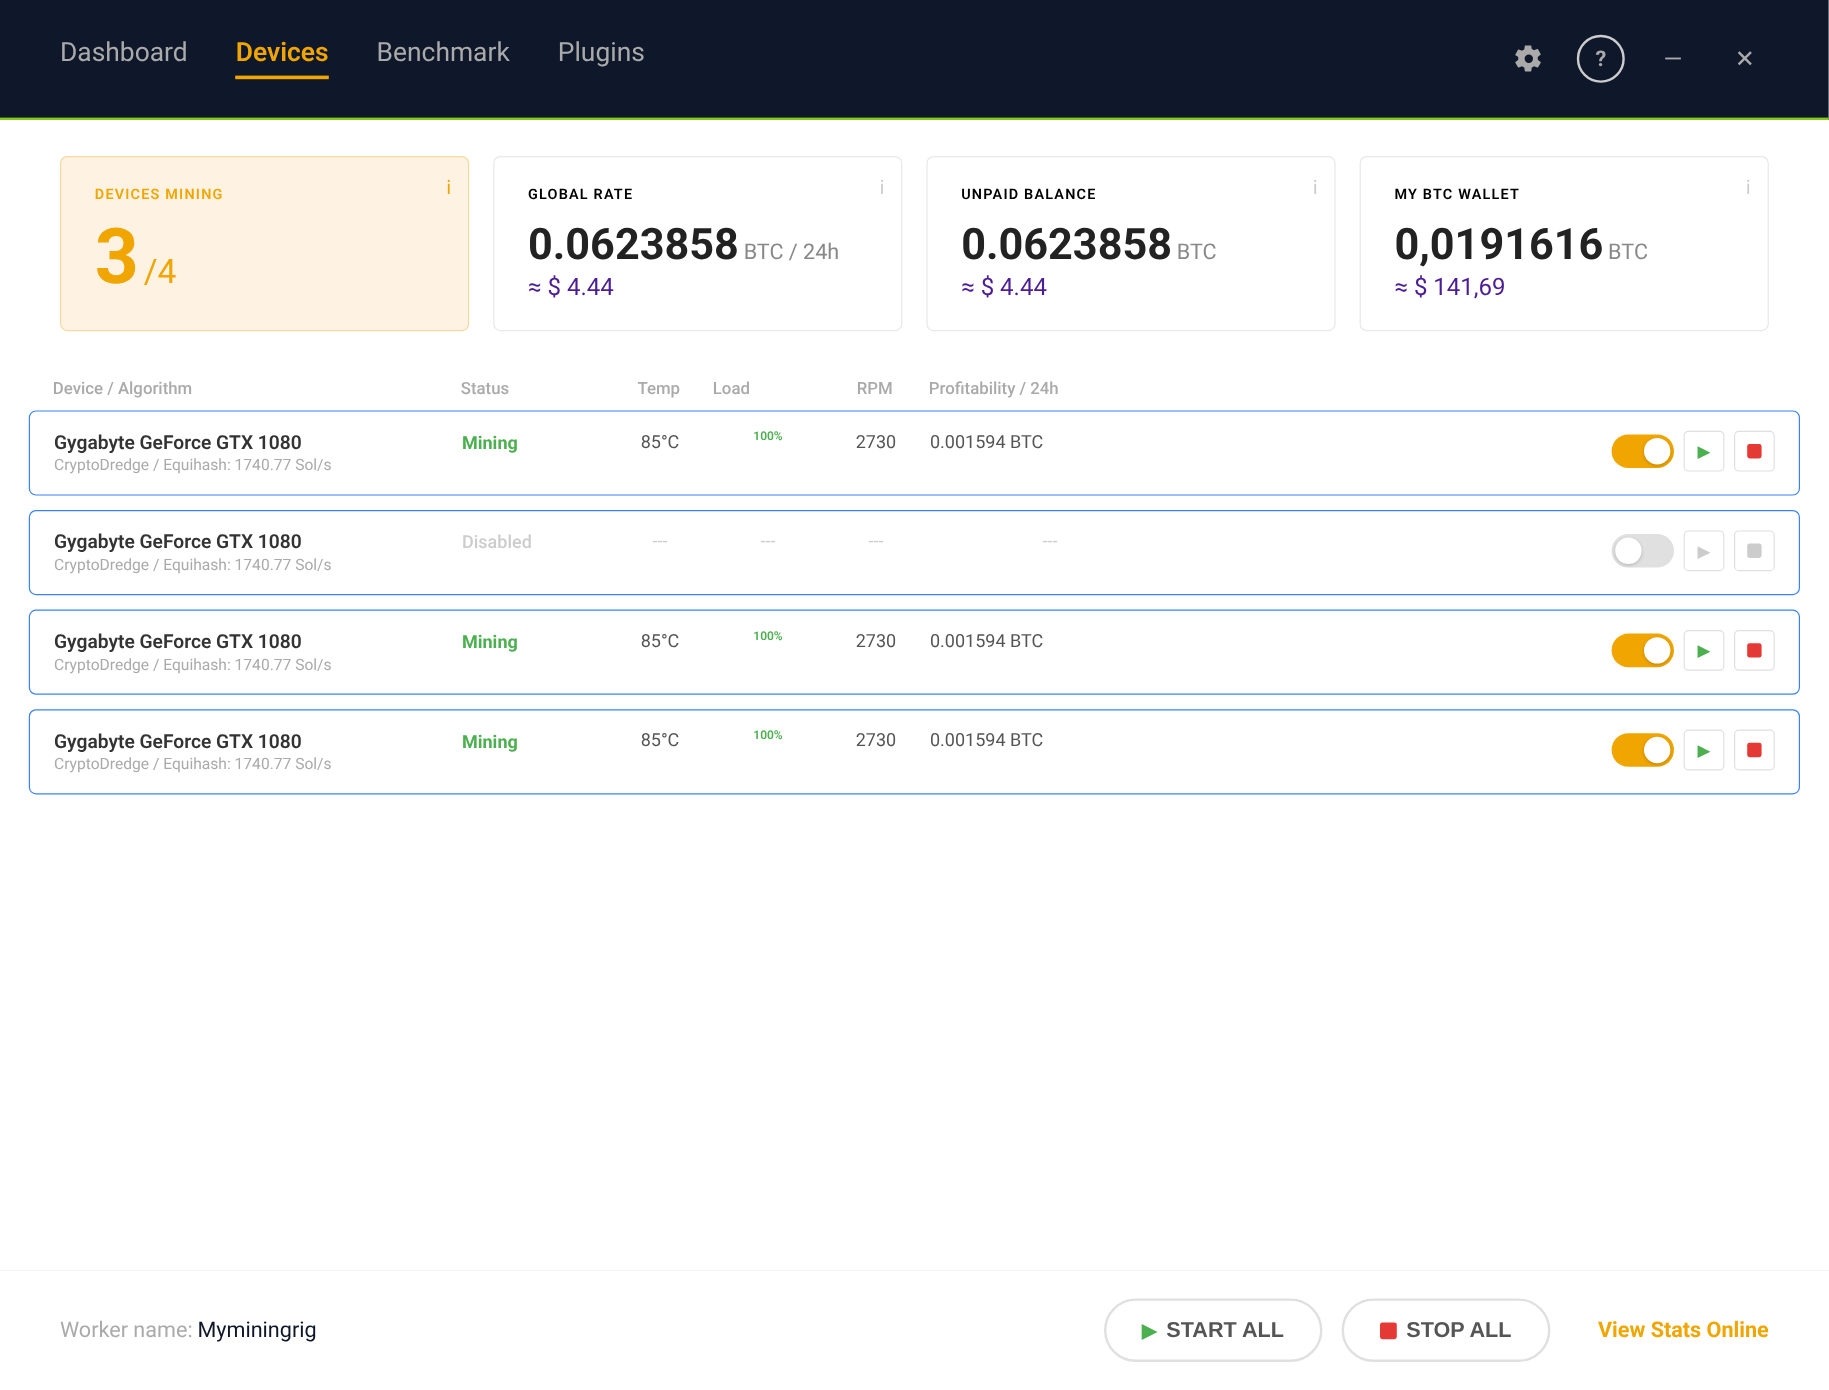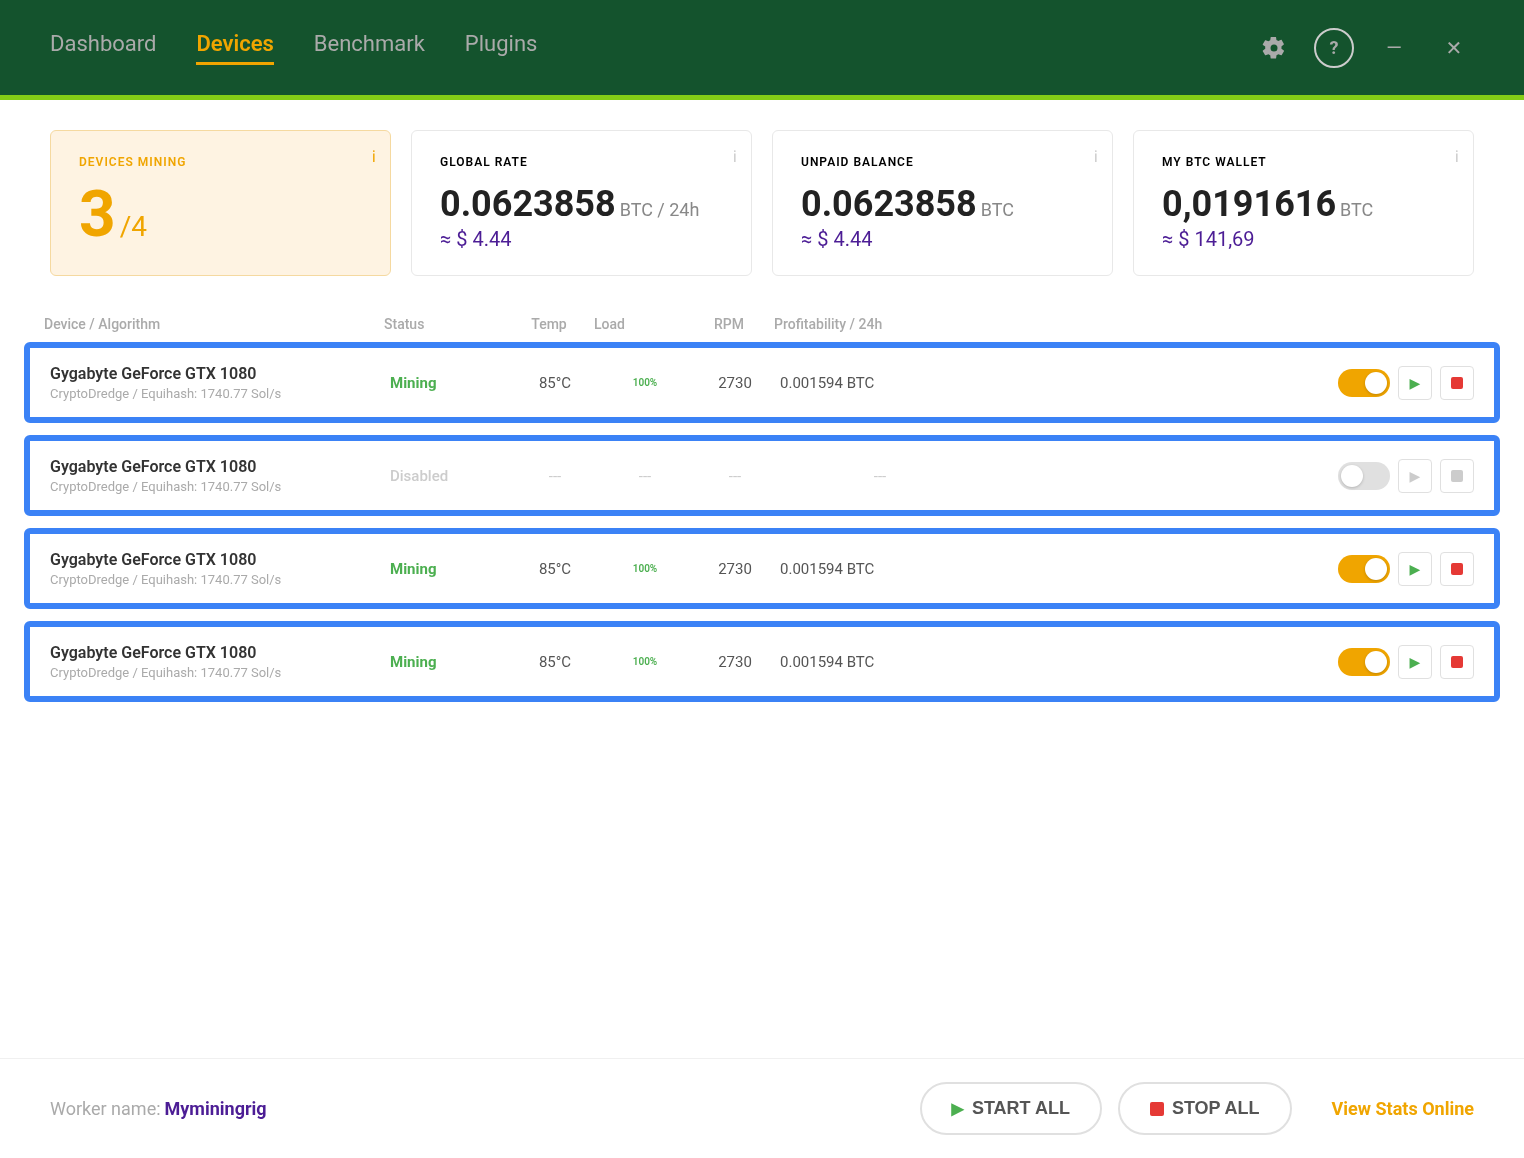--- a/index.html
+++ b/index.html
@@ -11,22 +11,22 @@
       min-height: 1158px;
       background: #fff;
     }
 
     
     .top-nav {
       display: flex;
       align-items: center;
       padding: 12px 50px;
       height: 100px;
-      background: #14532d;
-      border-bottom: 5px solid #84cc16;
+      background: #0f172a;
+      border-bottom: 2px solid #84cc16;
       position: relative;
     }
     .nav-tabs {
       display: flex;
       gap: 40px;
       align-items: center;
     }
     .nav-tab {
       font-size: 22px;
       color: #aaa;
@@ -146,24 +146,24 @@
     .col-device { flex: 0 0 340px; }
     .col-status { flex: 0 0 120px; }
     .col-temp { flex: 0 0 90px; text-align: center; }
     .col-load { flex: 0 0 90px; text-align: left; }
     .col-rpm { flex: 0 0 90px; text-align: center; }
     .col-profit { flex: 0 0 200px; }
     .col-actions { flex: 1; display: flex; align-items: center; justify-content: flex-end; gap: 8px; }
 
     .device-row {
       display: flex;
-      align-items: center;
+      align-items: flex-start;
       padding: 16px 20px;
       background: #fff;
-      border: 6px solid #3b82f6;
+      border: 1px solid #3b82f6;
       border-radius: 6px;
       margin-bottom: 12px;
     }
     .device-name {
       font-size: 16px;
       font-weight: 600;
       color: #333;
     }
     .device-algo {
       font-size: 13px;
@@ -291,22 +291,22 @@
       bottom: 0;
       left: 0;
       right: 0;
       height: 100px;
     }
     .worker-label {
       font-size: 18px;
       color: #aaa;
     }
     .worker-name {
-      font-weight: 700;
-      color: #4c1d95;
+      font-weight: 400;
+      color: #0f172a;
     }
     .footer-actions {
       display: flex;
       gap: 16px;
       margin-left: auto;
       margin-right: 40px;
       align-items: center;
     }
     .footer-btn {
       display: flex;

